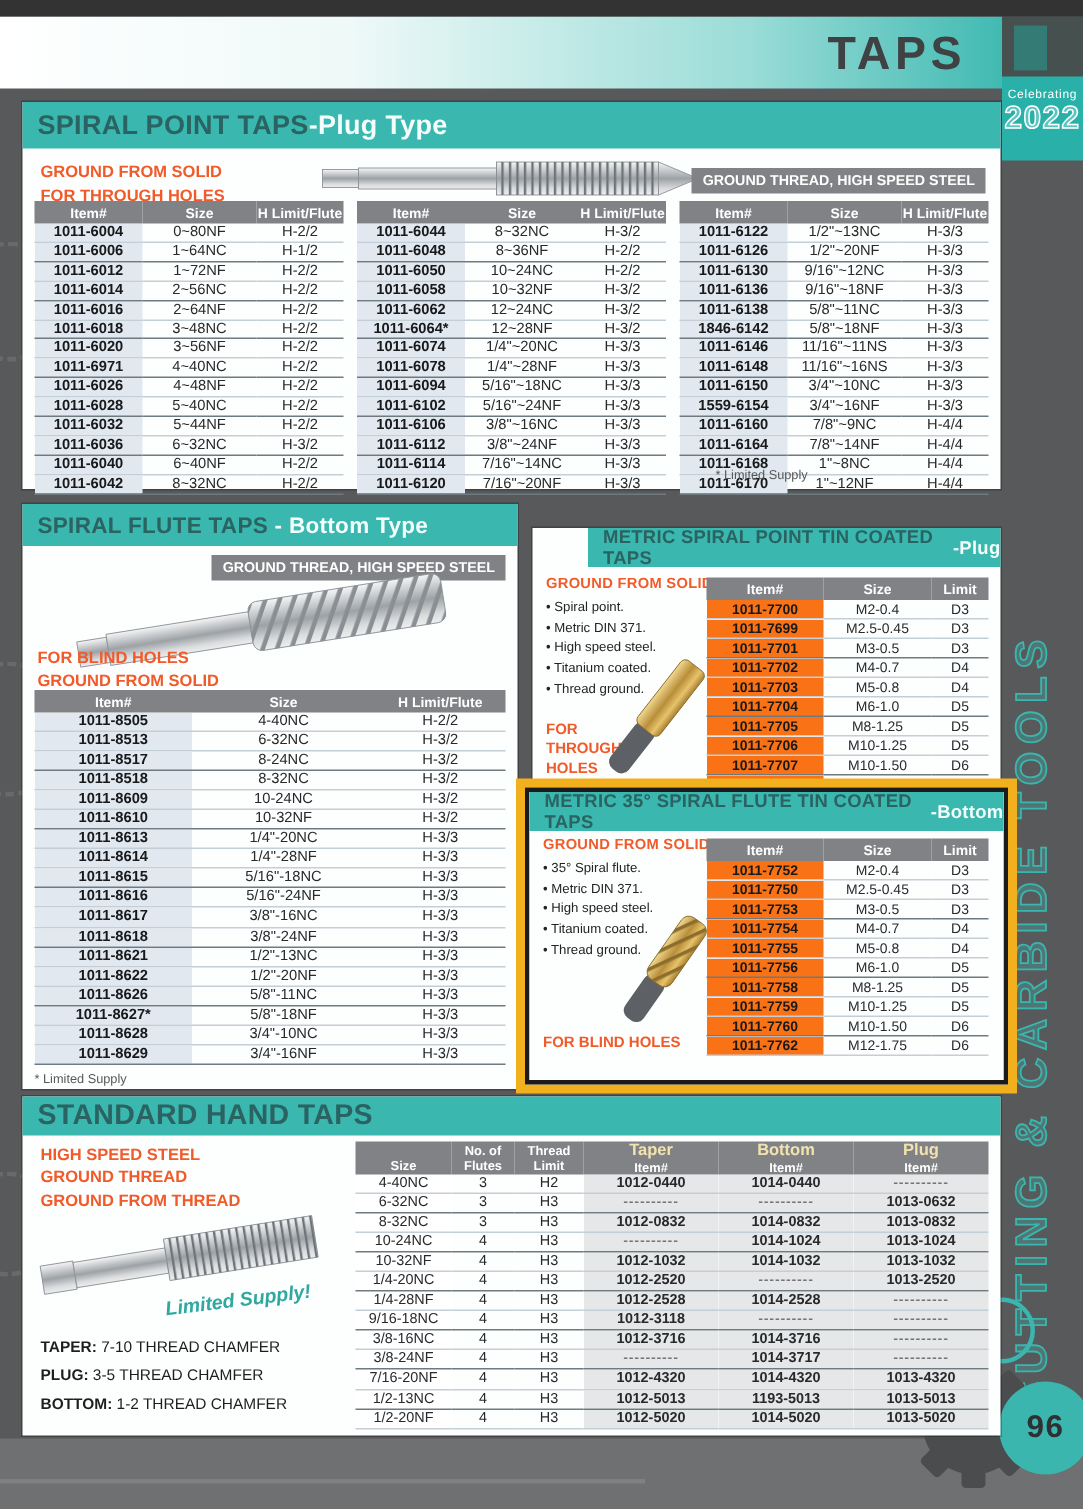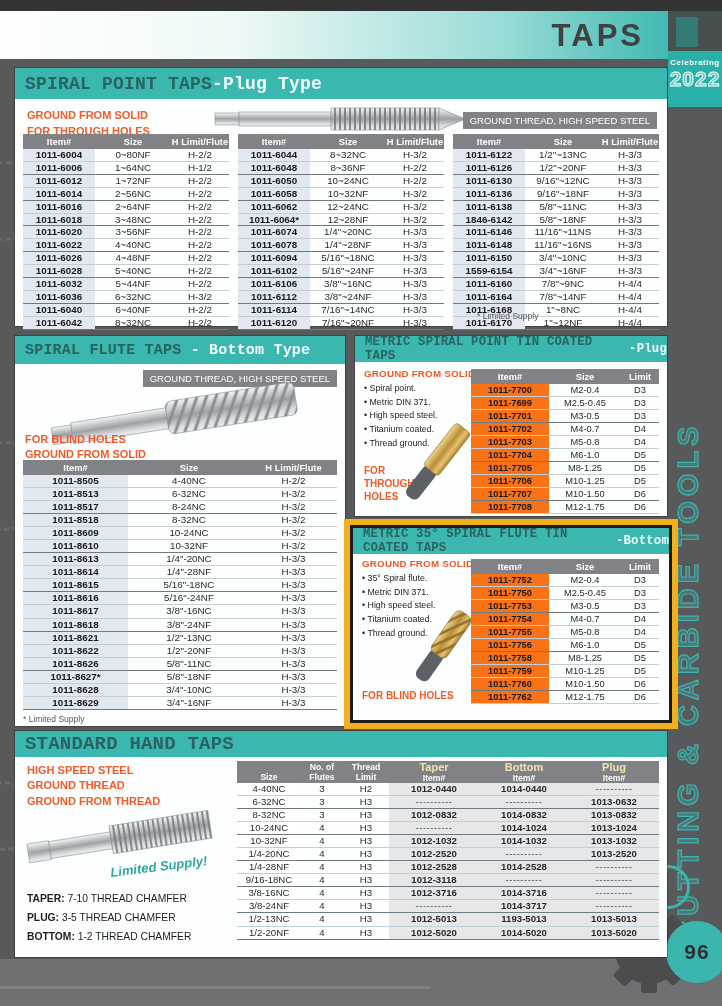--- a/index.html
+++ b/index.html
@@ -8,46 +8,46 @@
 
   
   .topband { position:absolute; left:0; top:0; width:668px; height:48px;
     background:linear-gradient(90deg,#ffffff 0%,#eef9f8 35%,#9adcd7 75%,#41bab2 100%); }
   .brand { position:absolute; right:78px; top:7px; font-size:31px; font-weight:bold;
     letter-spacing:3px; color:#3f4142; }
   .corner-art { position:absolute; right:0; top:0; width:54px; height:48px; background:#46504f; }
   .corner-art span { position:absolute; left:8px; top:6px; width:22px; height:30px; background:#2e8d86; opacity:.7; }
   .badge2022 { position:absolute; right:0; top:40px; width:54px; height:56px; background:#29b1a9;
     color:#fff; text-align:center; padding-top:7px; }
-  .badge2022 .c { font-size:8px; font-weight:bold; letter-spacing:.5px;text-align:center; }
+  .badge2022 .c { font-size:8px; font-weight:normal; letter-spacing:.5px;text-align:center; }
   .badge2022 .y { font-size:21px; font-weight:bold; letter-spacing:1px; color:rgba(255,255,255,.25);
     -webkit-text-stroke:1px #ffffff; }
 
   
   .vtext { position:absolute; right:-2px; top:388px; height:565px; width:52px;
     writing-mode:vertical-rl; transform:rotate(180deg); text-align:center;
     font-size:29px; font-weight:bold; letter-spacing:5px;
     color:rgba(59,182,174,.30); -webkit-text-stroke:1.2px #3bb6ae; white-space:nowrap; }
   .gearL { position:absolute; border:3px dashed rgba(255,255,255,.10); border-radius:50%; }
   .footer-band { position:absolute; left:0; bottom:0; width:722px; height:58px; background:#6e7072; }
   .footer-strip { position:absolute; left:0; bottom:28px; width:430px; height:3px; background:#7e8082; }
   .gearBR { position:absolute; right:18px; bottom:8px; }
   .ringBR { position:absolute; right:32px; bottom:108px; width:44px; height:44px;
     border:3px solid #3bb6ae; border-radius:50%; }
   .pagenum { position:absolute; right:-6px; bottom:34px; width:62px; height:62px; border-radius:50%;
     background:#3bb6ae; display:flex; align-items:center; justify-content:center;
     font-size:21px; font-weight:bold; color:#2e3033; letter-spacing:1px; }
 
   
   .panel { position:absolute; background:#fdfefe; box-shadow:0 0 0 1px rgba(0,0,0,.25); }
-  .tbar { display:flex; align-items:center; background:#3ab7af; padding-left:10px; overflow:hidden;font-family:Liberation Mono, monospace; }
+  .tbar { display:flex; align-items:center; background:#3ab7af; padding-left:10px; overflow:hidden; }
   .tbar .dk { font-weight:bold; color:#2a6361; letter-spacing:.2px; }
   .tbar .lt { font-weight:bold; color:#f2fdfc; letter-spacing:.2px; white-space:pre; }
   .orange { color:#f15a29; font-weight:bold; }
-  .graybadge { background:#808285; color:#fff; font-weight:normal; font-size:9.5px; padding:3px 7px; white-space:nowrap;text-align:right; }
+  .graybadge { background:#808285; color:#fff; font-weight:bold; font-size:9.5px; padding:3px 7px; white-space:nowrap;text-align:right; }
   .foot { font-size:8.5px; color:#55585a; }
 
   table { border-collapse:collapse; table-layout:fixed; width:100%; }
   th { background:#808285; color:#fff; font-size:9.3px; font-weight:bold; padding:2.5px 0; }
   td { font-size:9.8px; text-align:center; color:#27292b; border-bottom:1px solid #c3ced6; line-height:11.9px; overflow:hidden; white-space:nowrap; }
   td:first-child { font-weight:bold; background:#e2e8f0; color:#17191b; }
   .pair tbody tr:nth-child(2n) td { border-bottom:1.6px solid #6f7a80; }
   .triple tbody tr:nth-child(3n) td { border-bottom:1.6px solid #6f7a80; }
 
   
@@ -72,21 +72,21 @@
 
   
   .mpanel .tbar { height:26px; }
   .mpanel .tbar .dk, .mpanel .tbar .lt { font-size:12.3px; }
   .mpanel .ground { position:absolute; left:9px; font-size:9.8px; letter-spacing:.2px; }
   .mpanel .bullets { position:absolute; left:9px; font-size:8.8px; color:#232323; line-height:1.55; }
   .mpanel .bullets div::before { content:"• "; }
   .mpanel table { position:absolute; width:188px; }
   .mpanel td { font-size:9.3px; line-height:12px; }
   .mpanel td:first-child { background:#f97316; }
-  #p-mp { left:355px; top:325px; width:312px; height:180px; }
+  #p-mp { left:355px; top:341px; width:312px; height:180px;padding-left:37px; }
   #p-mp .ground { top:32px; } #p-mp .bullets { top:46px; }
   #p-mp .fornote { position:absolute; left:9px; top:128px; font-size:10px; line-height:1.3; }
   #p-mp table { left:116px; top:33px; }
   #p-mp .tapimg { position:absolute; left:40px; top:80px; }
 
   
   #hl { position:absolute; left:344px; top:508px; width:334px; height:210px;
     background:#f2b01e; padding:6px; }
   #hl .inner { position:relative; width:100%; height:100%; background:#fdfefe;
     border:3px solid #1b1b1b; }
@@ -229,21 +229,21 @@
               <td>1011-6018</td>
               <td>3~48NC</td>
               <td>H-2/2</td>
             </tr>
             <tr>
               <td>1011-6020</td>
               <td>3~56NF</td>
               <td>H-2/2</td>
             </tr>
             <tr>
-              <td>1011-6022</td>
+              <td>1011-6971</td>
               <td>4~40NC</td>
               <td>H-2/2</td>
             </tr>
             <tr>
               <td>1011-6026</td>
               <td>4~48NF</td>
               <td>H-2/2</td>
             </tr>
             <tr>
               <td>1011-6028</td>
@@ -925,20 +925,28 @@
           </tr>
           <tr>
             <td>3/8-24NF</td>
             <td>4</td>
             <td>H3</td>
             <td class="dash">----------</td>
             <td>1014-3717</td>
             <td class="dash">----------</td>
           </tr>
           <tr>
+            <td>7/16-20NF</td>
+            <td>4</td>
+            <td>H3</td>
+            <td>1012-4320</td>
+            <td>1014-4320</td>
+            <td>1013-4320</td>
+          </tr>
+          <tr>
             <td>1/2-13NC</td>
             <td>4</td>
             <td>H3</td>
             <td>1012-5013</td>
             <td>1193-5013</td>
             <td>1013-5013</td>
           </tr>
           <tr>
             <td>1/2-20NF</td>
             <td>4</td>

